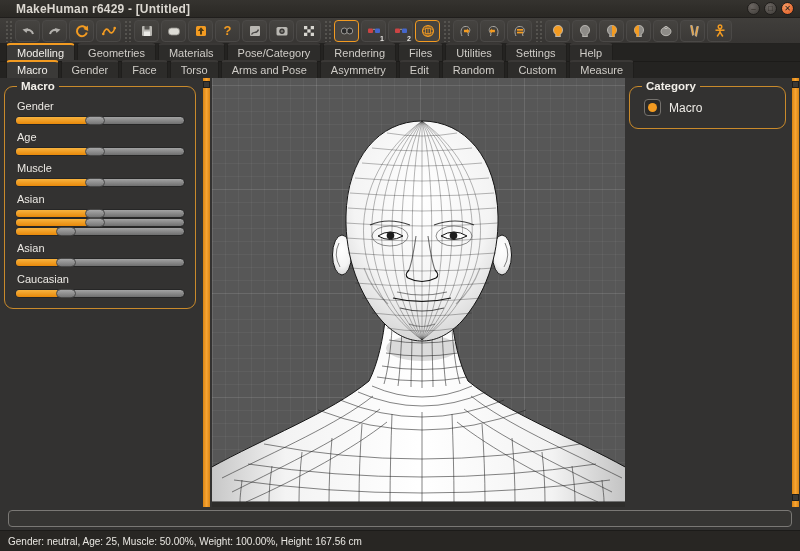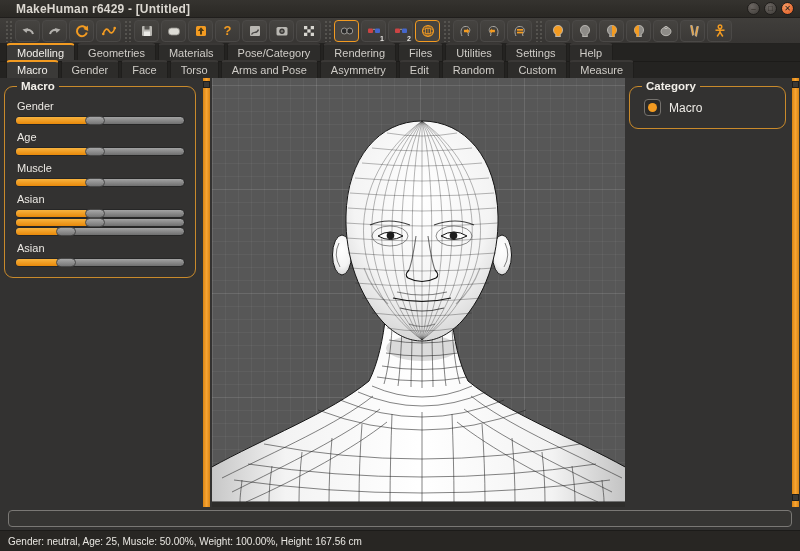--- a/index.html
+++ b/index.html
@@ -338,20 +338,27 @@
             </div>
         </div>
         <div>
           <div class="slider">
               <div class="fill" style="width: 30%;"></div>
               <div class="handle" style="left: calc(30% - 10px);"></div>
             </div>
         </div>
         <div>
           <div class="slider-label">Asian</div>
+          <div class="slider">
+              <div class="fill" style="width: 30%;"></div>
+              <div class="handle" style="left: calc(30% - 10px);"></div>
+            </div>
+        </div>
+        <div>
+          <div class="slider-label">Caucasian</div>
           <div class="slider">
               <div class="fill" style="width: 30%;"></div>
               <div class="handle" style="left: calc(30% - 10px);"></div>
             </div>
         </div>
       </fieldset>
     </div>
 
     <div class="vsplit">
       <div class="bar"></div>

